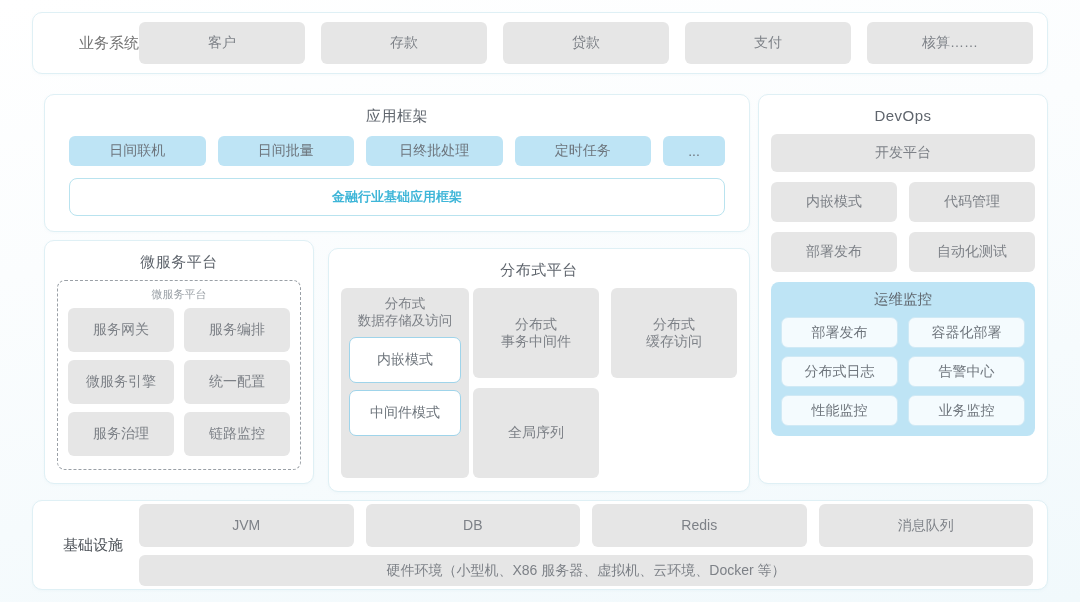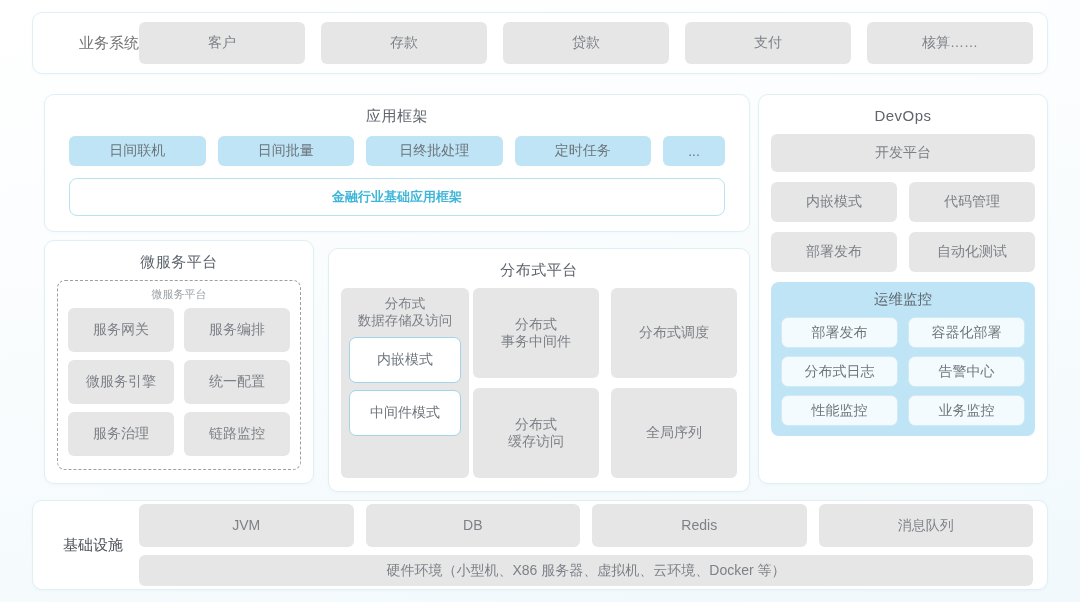--- a/index.html
+++ b/index.html
@@ -225,21 +225,20 @@
         <div class="chip-white-blue">中间件模式</div>
       </div>
 
       <div id="dist-rest">
         <div class="chip">
           <div>
             <span>分布式</span><br>
             <span>事务中间件</span>
           </div>
         </div>
-        <div class="chip">分布式调度</div>
         <div class="chip">
           <div>
             <span>分布式</span><br>
             <span>缓存访问</span>
           </div>
         </div>
         <div class="chip">全局序列</div>
       </div>
 
     </div>

